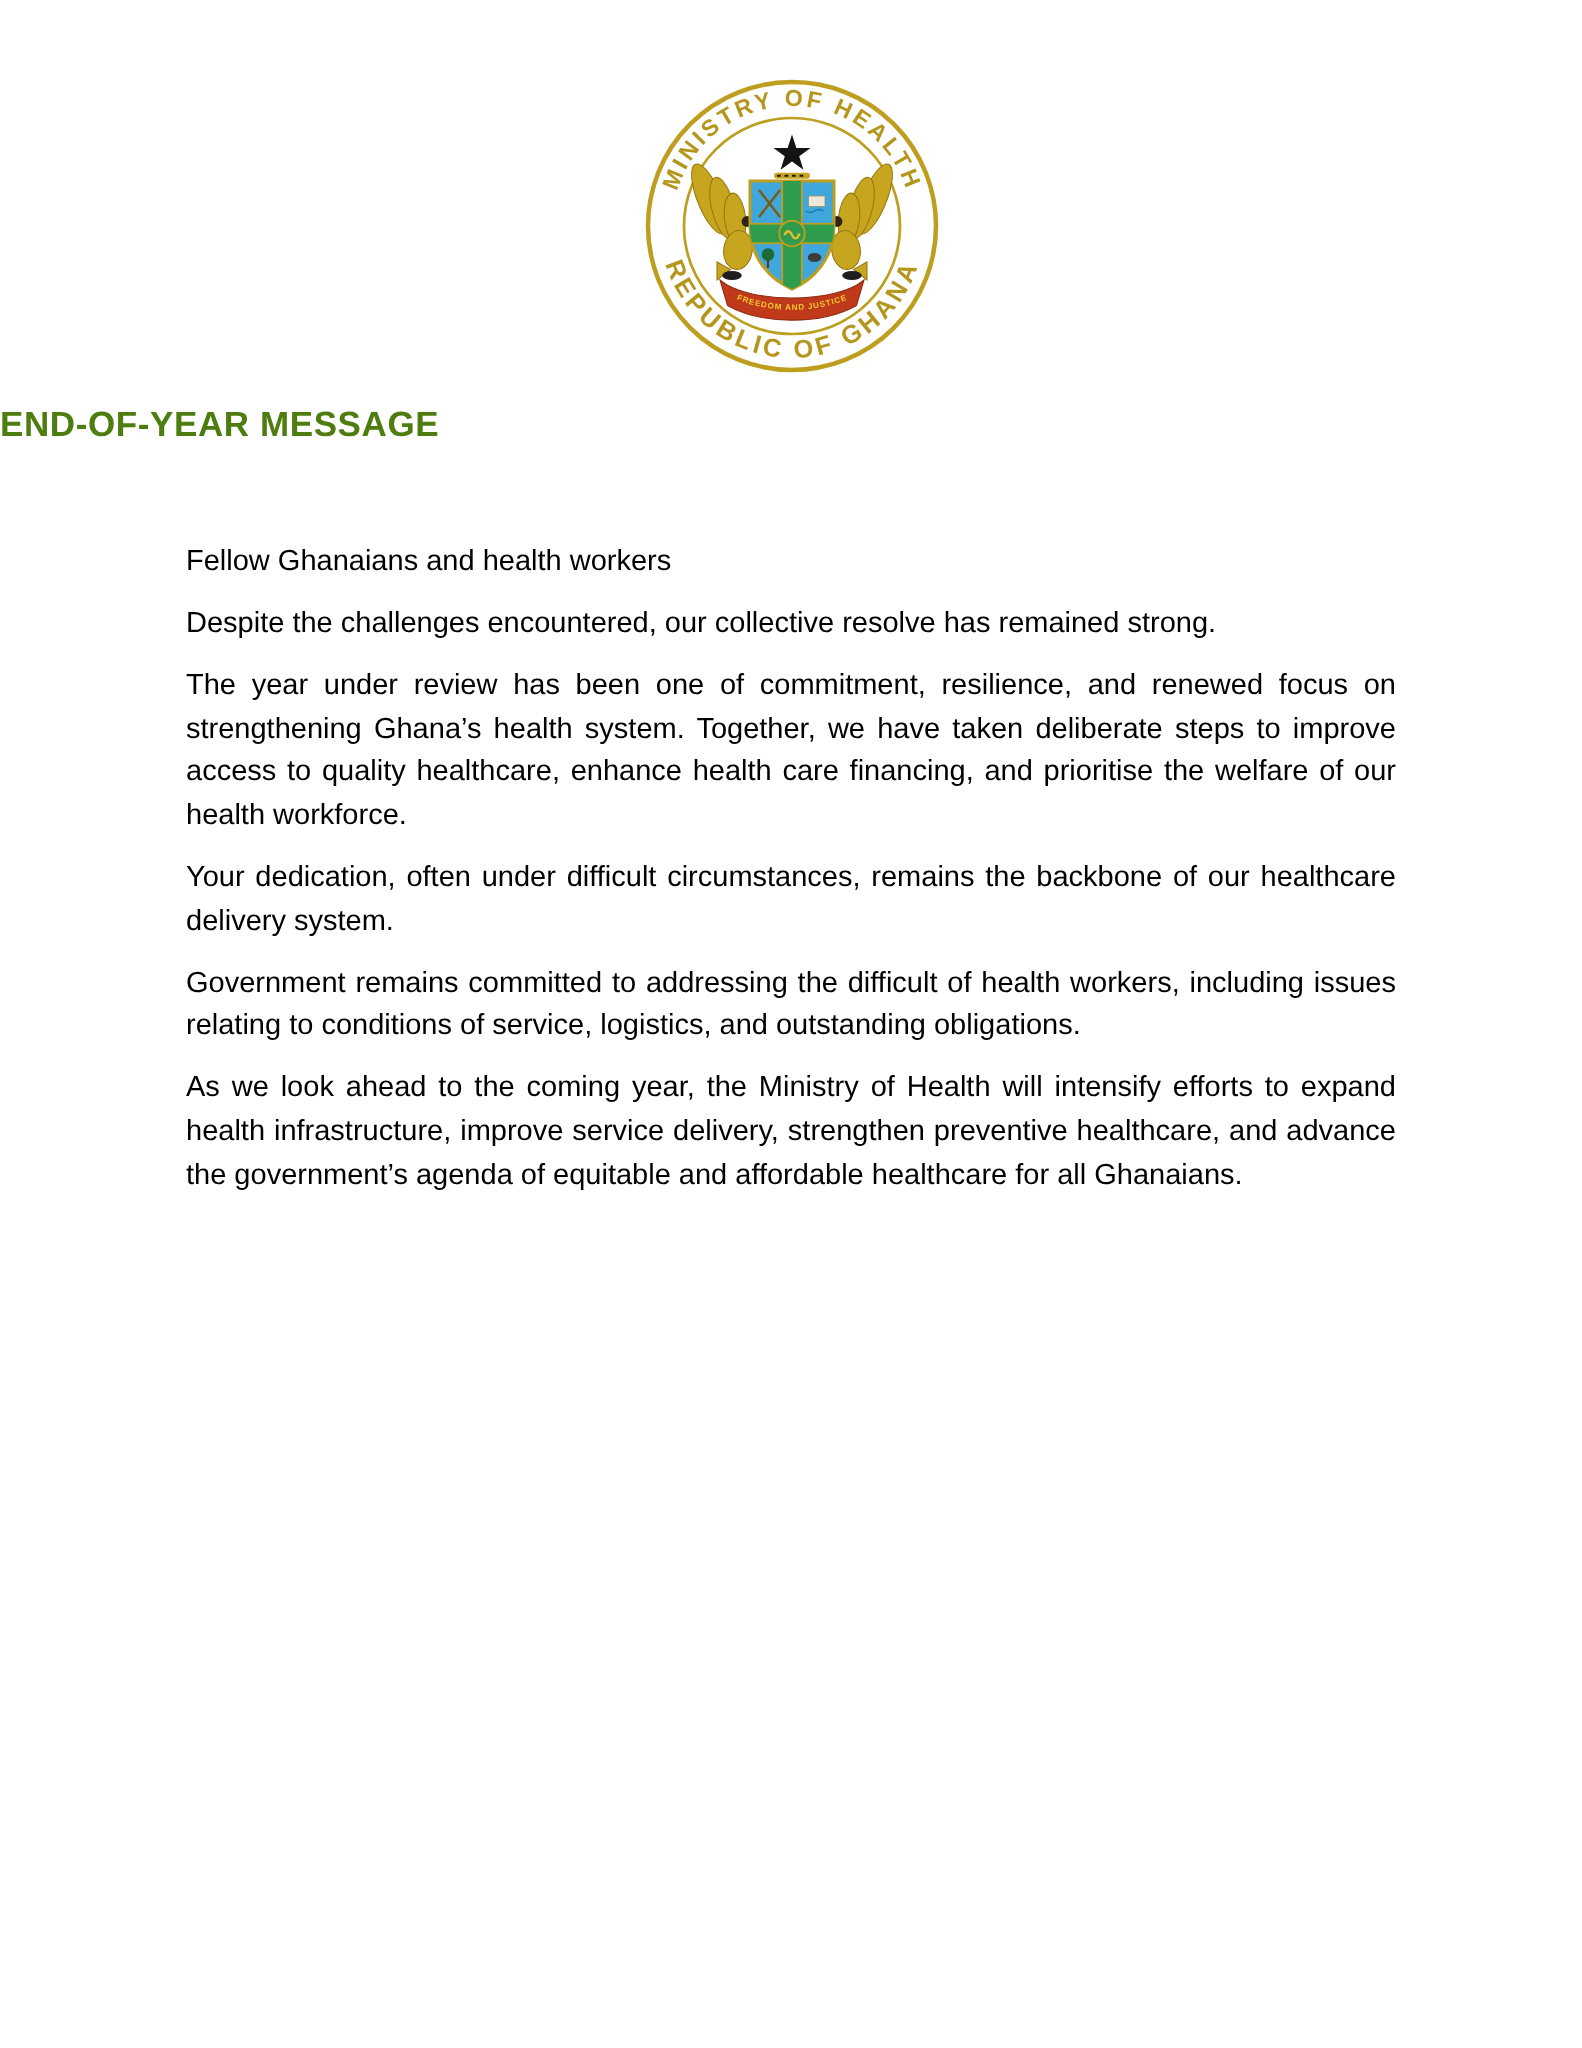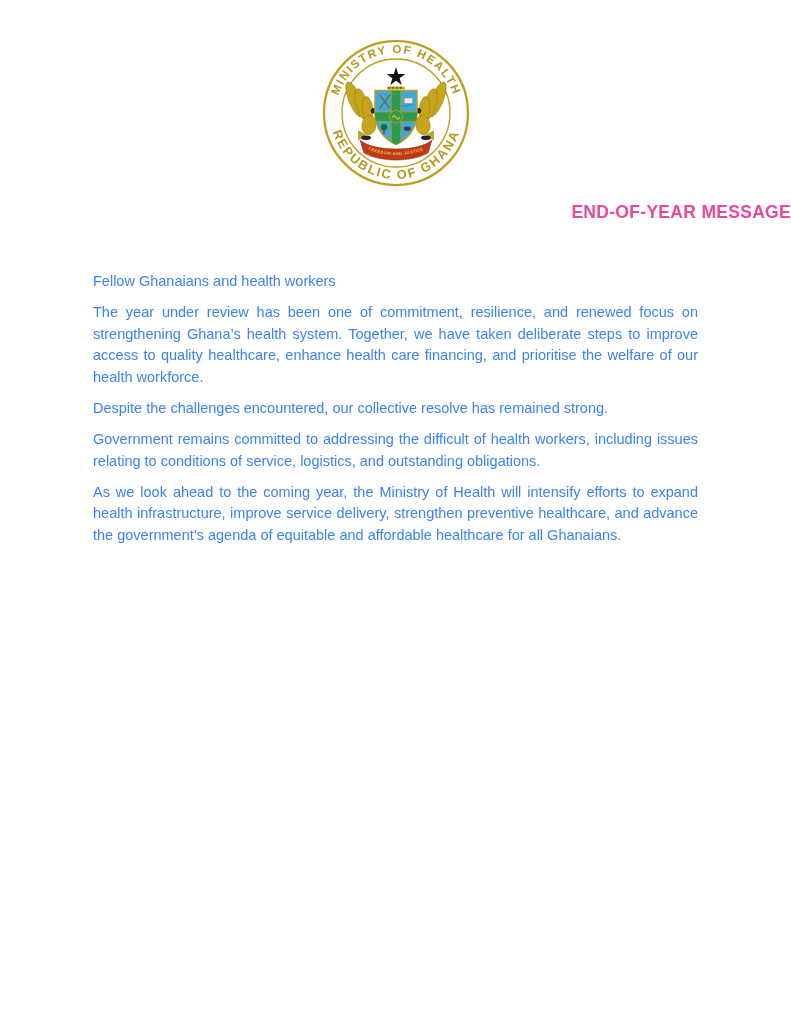--- a/index.html
+++ b/index.html
@@ -14,33 +14,33 @@
     overflow: hidden;
   }
   .seal {
     display: block;
     margin: 38px auto 0 auto;
     width: 150px;
     height: 150px;
   }
   .doc-title {
     margin: 14px 0 0 0;
-    text-align: right;
+    text-align: left;
     font-size: 17.5px;
     font-weight: 700;
     letter-spacing: 0.3px;
-    color: #ec4899;
+    color: #4d7c0f;
   }
   .doc-body {
     margin: 48px 93px 0 93px;
     font-size: 14.5px;
     line-height: 21.6px;
     text-align: justify;
     text-justify: inter-word;
-    color: #3b82f6;
+    color: #000000;
   }
   .doc-body p { margin: 0 0 9.5px 0; }
   .seal-arc-text {
     font-family: "Liberation Sans", sans-serif;
     font-weight: 700;
     fill: #B5961D;
   }
   .ribbon-text {
     font-family: "Liberation Sans", sans-serif;
     font-weight: 700;
@@ -121,19 +121,20 @@
       <rect x="88" y="64.5" width="24" height="4" rx="2" fill="#C8A51E"></rect>
       <line x1="90" y1="66.5" x2="110" y2="66.5" stroke="#1A1A1A" stroke-width="1.2" stroke-dasharray="2.5,2.5"></line>
       <polygon points="100,39 102.9,48 112.4,48 104.8,53.5 107.6,62.5 100,57 92.4,62.5 95.2,53.5 87.6,48 97.1,48" fill="#141414"></polygon>
     </g>
   </svg>
 
   <h1 class="doc-title">END-OF-YEAR MESSAGE</h1>
 
   <div class="doc-body">
     <p>Fellow Ghanaians and health workers</p>
+    <p>Despite the challenges encountered, our collective resolve has remained strong.</p>
     <p>The year under review has been one of commitment, resilience, and renewed focus on strengthening Ghana’s health system. Together, we have taken deliberate steps to improve access to quality healthcare, enhance health care financing, and prioritise the welfare of our health workforce.</p>
-    <p>Despite the challenges encountered, our collective resolve has remained strong.</p>
+    <p>Your dedication, often under difficult circumstances, remains the backbone of our healthcare delivery system.</p>
     <p>Government remains committed to addressing the difficult of health workers, including issues relating to conditions of service, logistics, and outstanding obligations.</p>
     <p>As we look ahead to the coming year, the Ministry of Health will intensify efforts to expand health infrastructure, improve service delivery, strengthen preventive healthcare, and advance the government’s agenda of equitable and affordable healthcare for all Ghanaians.</p>
   </div>
 
 </div>
 
 </body></html>

